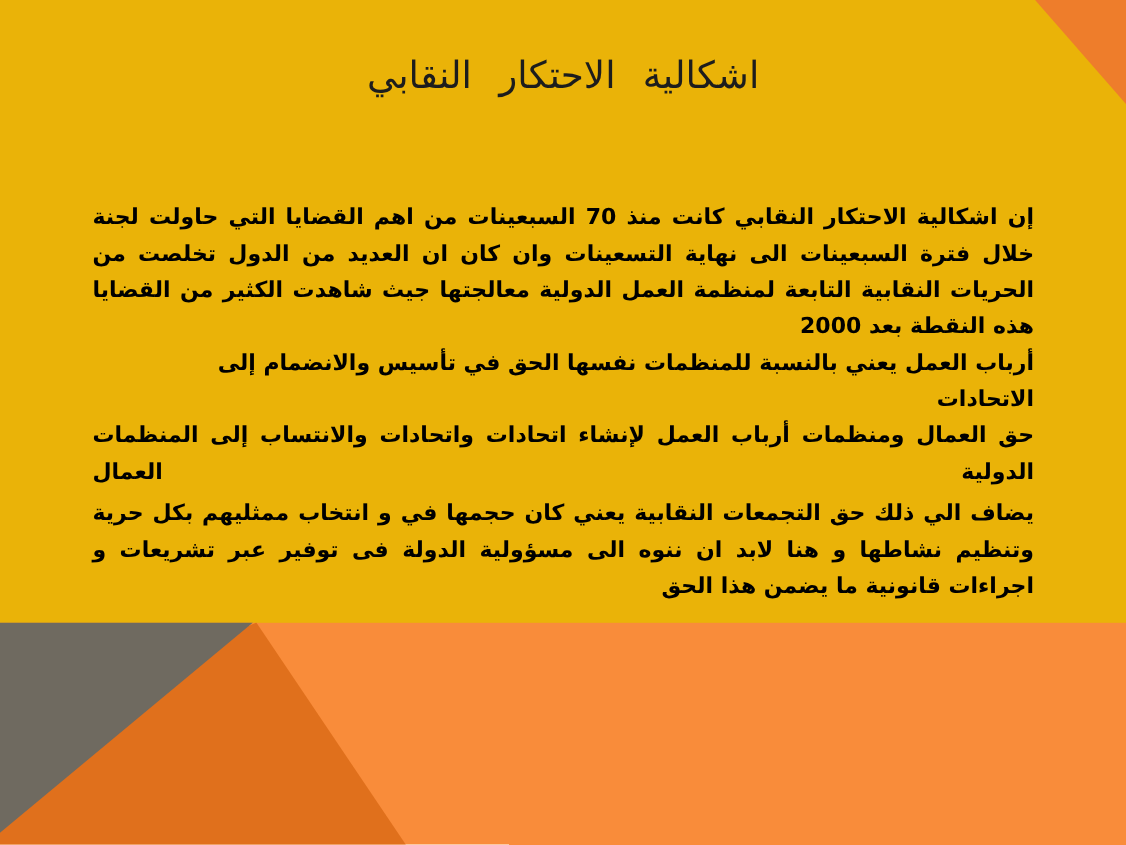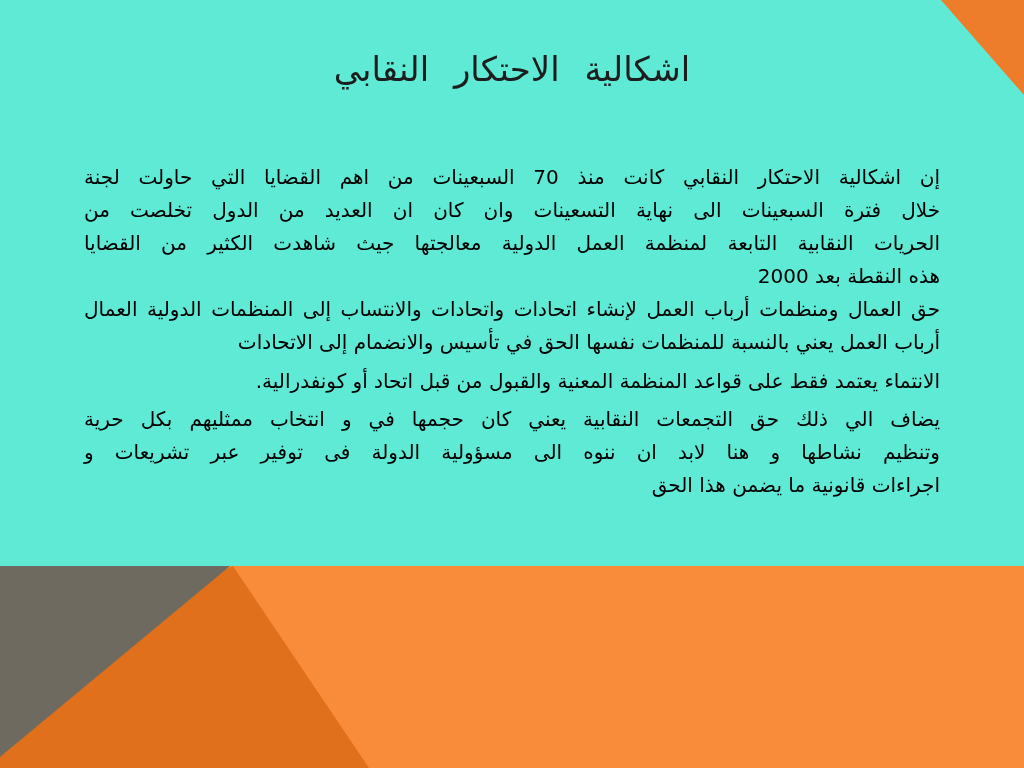--- a/index.html
+++ b/index.html
@@ -8,21 +8,21 @@
     width: 1024px;
     height: 768px;
     overflow: hidden;
     background: #ffffff;
     font-family: "DejaVu Sans", sans-serif;
   }
   .slide {
     position: relative;
     width: 1024px;
     height: 616px;
-    background: #5eead4;
+    background: #eab308;
   }
   
   .corner-svg {
     position: absolute;
     top: 0;
     right: 0;
     width: 83px;
     height: 95px;
     display: block;
   }
@@ -38,27 +38,27 @@
     font-size: 34px;
     font-weight: 400;
     color: #1d1d1d;
     word-spacing: 14px;
     letter-spacing: 0px;
     line-height: 46px;
   }
   
   .text-block {
     position: absolute;
-    top: 161px;
+    top: 181px;
     right: 84px;
     width: 856px;
     direction: rtl;
     color: #000000;
     font-size: 20px;
-    font-weight: 400;
+    font-weight: 700;
   }
   .para { margin: 0 0 0 0; }
   .para.gap6 { margin-top: 6px; }
   .para.gap5 { margin-top: 5px; }
   .line {
     line-height: 33px;
     min-height: 33px;
     direction: rtl;
   }
   .l-just {
@@ -92,27 +92,24 @@
   <div class="text-block">
 
     <div class="para">
       <div class="line l-just">إن اشكالية الاحتكار النقابي كانت منذ 70 السبعينات من اهم القضايا التي حاولت لجنة</div>
       <div class="line l-just">خلال فترة السبعينات الى نهاية التسعينات وان كان ان العديد من الدول تخلصت من</div>
       <div class="line l-just">الحريات النقابية التابعة لمنظمة العمل الدولية معالجتها جيث شاهدت الكثير من القضايا</div>
       <div class="line l-right" style="margin-left:199px;text-align:right;">هذه النقطة بعد 2000</div>
     </div>
 
     <div class="para">
+      <div class="line l-right" style="margin-left:32px;">أرباب العمل يعني بالنسبة للمنظمات نفسها الحق في تأسيس والانضمام إلى الاتحادات</div>
       <div class="line l-just">حق العمال ومنظمات أرباب العمل لإنشاء اتحادات واتحادات والانتساب إلى المنظمات الدولية العمال</div>
-      <div class="line l-right" style="margin-left:32px;">أرباب العمل يعني بالنسبة للمنظمات نفسها الحق في تأسيس والانضمام إلى الاتحادات</div>
     </div>
 
-    <div class="para gap6">
-      <div class="line l-right">الانتماء يعتمد فقط على قواعد المنظمة المعنية والقبول من قبل اتحاد أو كونفدرالية.</div>
-    </div>
 
     <div class="para gap5">
       <div class="line l-just">يضاف الي ذلك حق التجمعات النقابية  يعني كان حجمها في و انتخاب ممثليهم بكل حرية</div>
       <div class="line l-just">وتنظيم نشاطها و هنا لابد ان ننوه الى مسؤولية الدولة فى توفير عبر تشريعات و</div>
       <div class="line l-right" style="margin-left:243px;">اجراءات قانونية ما يضمن هذا الحق</div>
     </div>
 
   </div>
 
   <div class="band">

